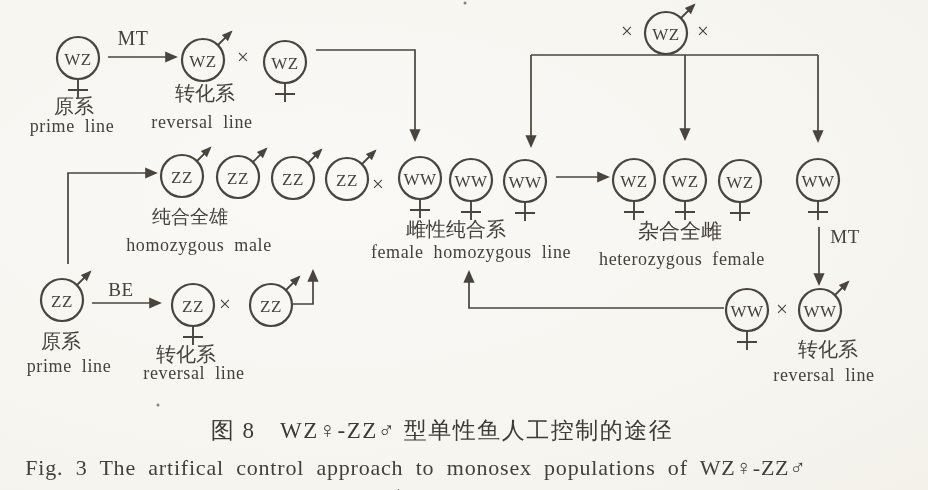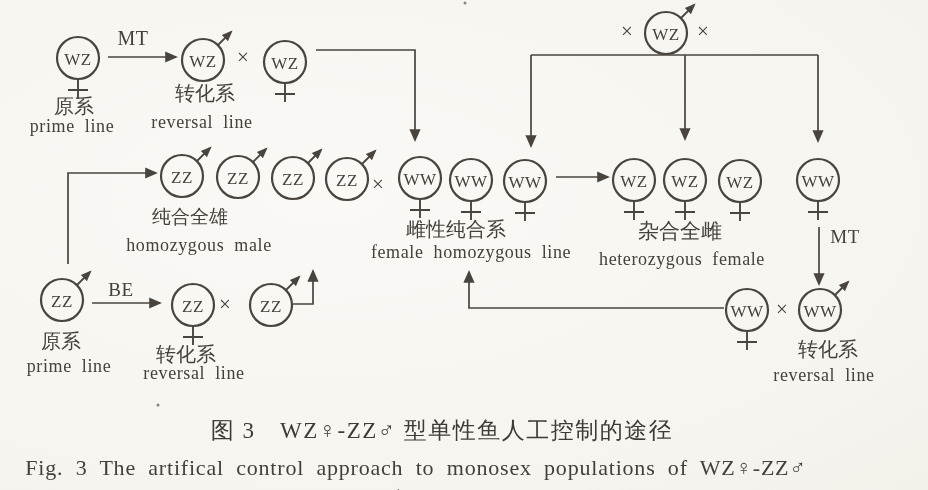--- a/index.html
+++ b/index.html
@@ -168,15 +168,15 @@
       <text x="121" y="289" text-anchor="middle" dominant-baseline="central" font-size="19" class="latin">BE</text>
       <text x="61" y="341" text-anchor="middle" dominant-baseline="central" font-size="20" class="cjk">原系</text>
       <text x="69" y="366" text-anchor="middle" dominant-baseline="central" font-size="18" class="latin">prime line</text>
       <text x="186" y="354" text-anchor="middle" dominant-baseline="central" font-size="20" class="cjk">转化系</text>
       <text x="194" y="373" text-anchor="middle" dominant-baseline="central" font-size="18" class="latin">reversal line</text>
       <text x="828" y="349" text-anchor="middle" dominant-baseline="central" font-size="20" class="cjk">转化系</text>
       <text x="824" y="375" text-anchor="middle" dominant-baseline="central" font-size="18" class="latin">reversal line</text>
       <circle cx="465" cy="3" r="1.5" fill="#49443e" opacity="0.65"></circle>
       <circle cx="158" cy="405" r="1.5" fill="#49443e" opacity="0.65"></circle>
     </svg>
-  <div class="caption-cn">图 3　WZ♀-ZZ♂ 型单性鱼人工控制的途径</div>
+  <div class="caption-cn">图 8　WZ♀-ZZ♂ 型单性鱼人工控制的途径</div>
   <div class="caption-en">Fig. 3 The artifical control approach to monosex populations of WZ♀-ZZ♂ type</div>
 </div>
 
 </body></html>

